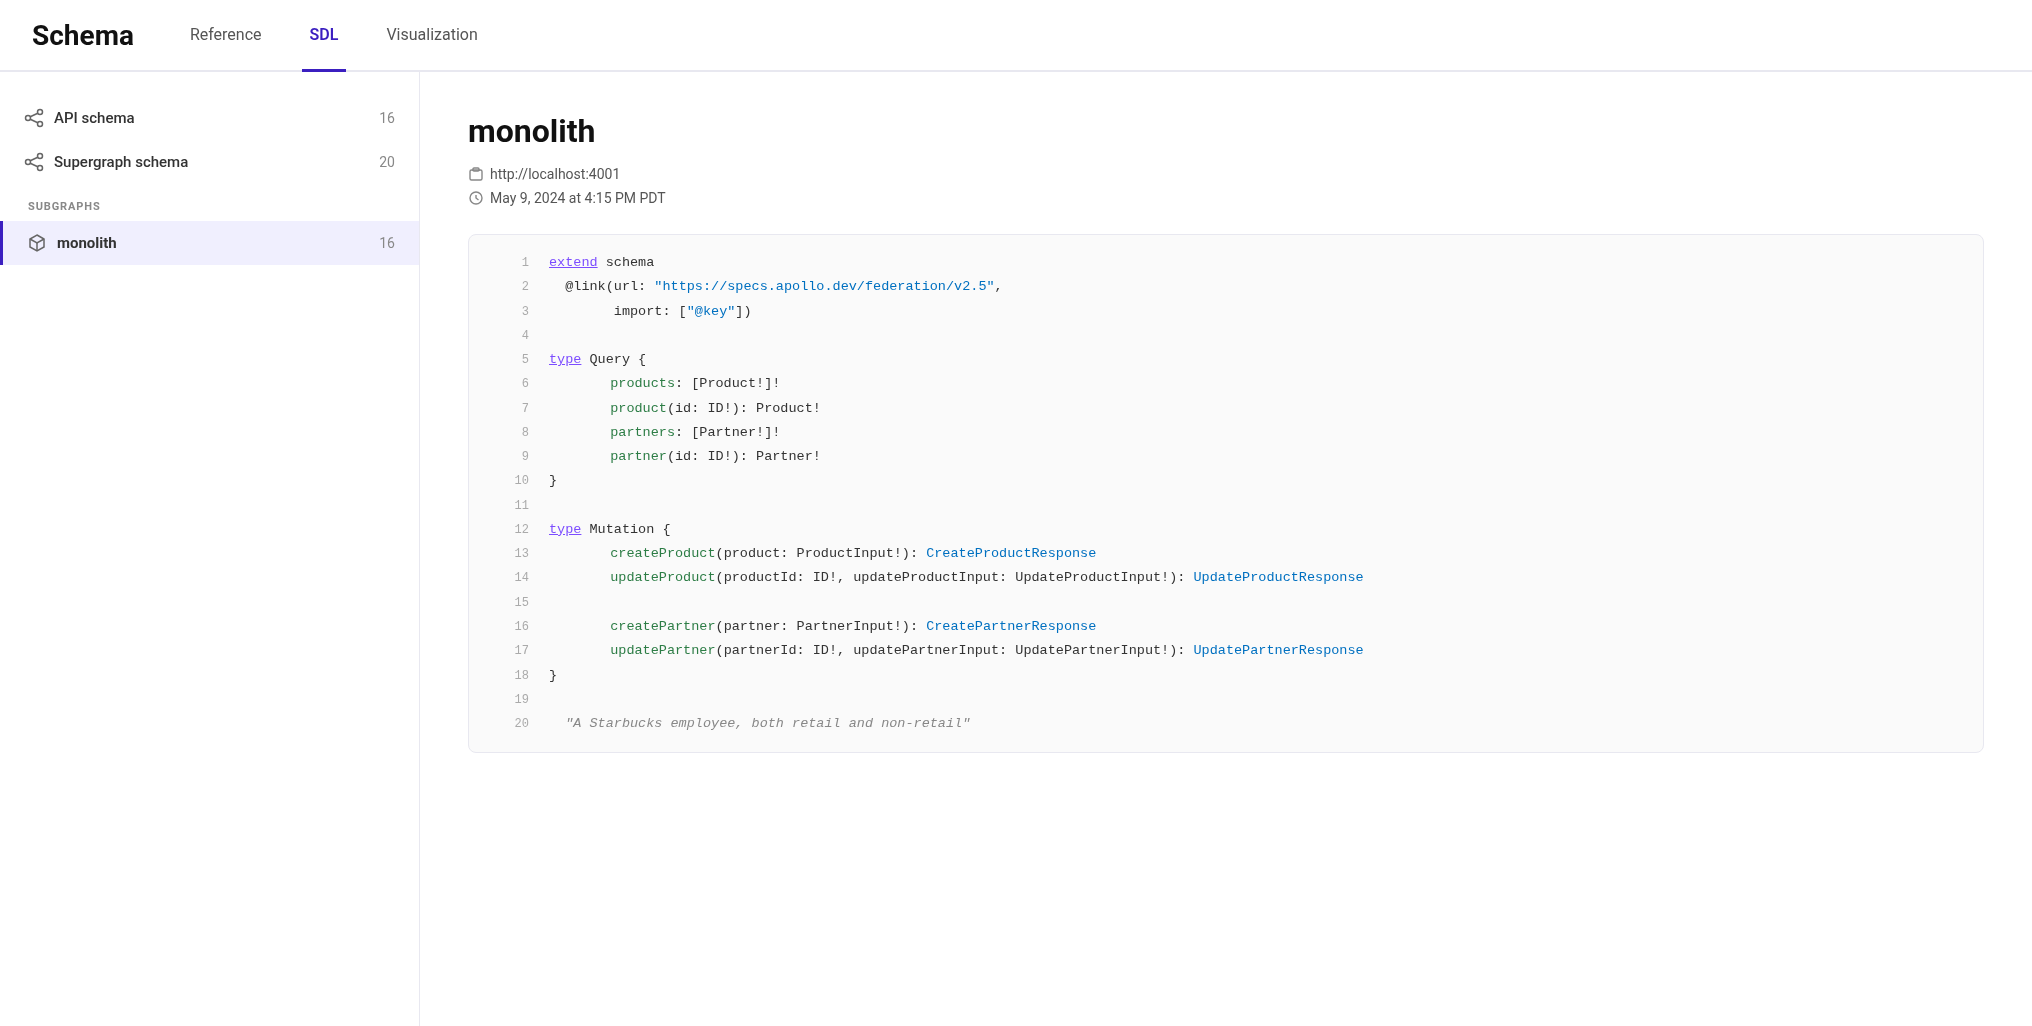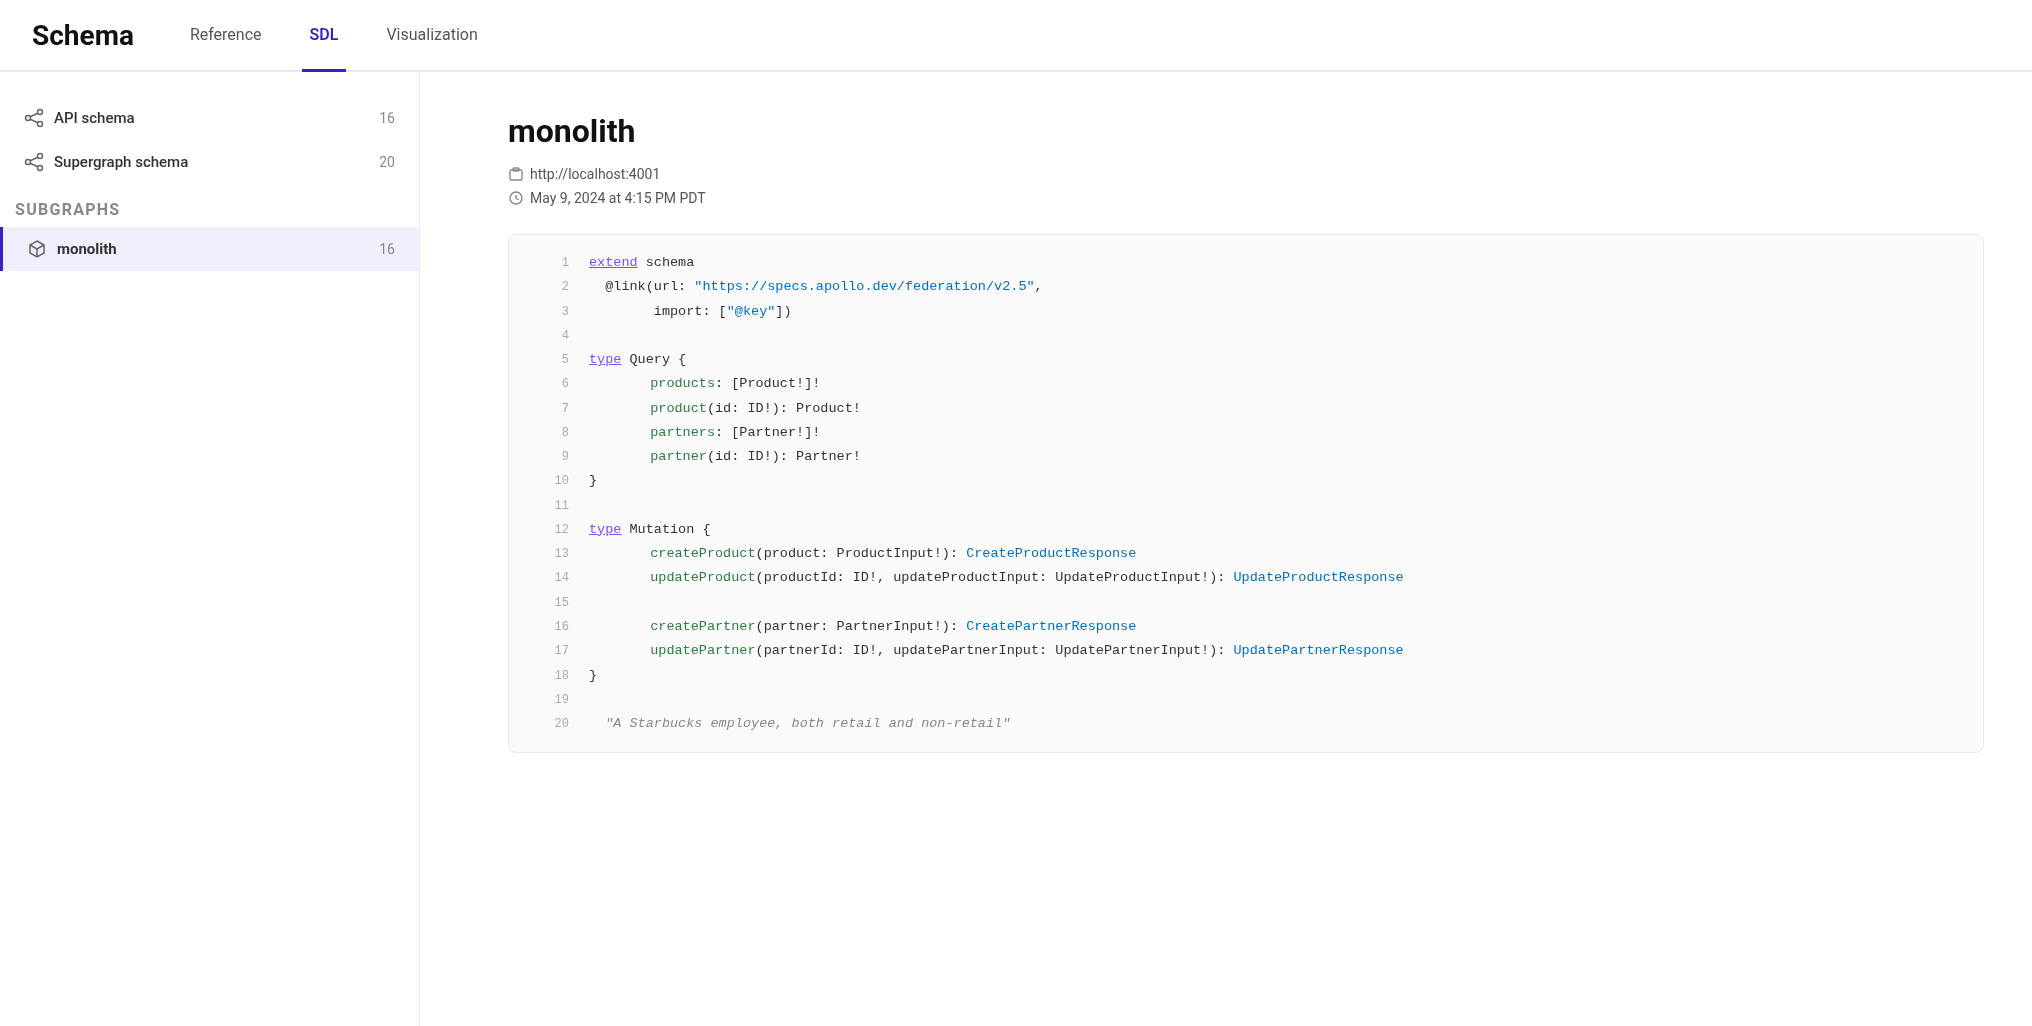--- a/index.html
+++ b/index.html
@@ -41,21 +41,20 @@
     .tab.active {
       color: #3b1fc0;
       border-bottom-color: #3b1fc0;
       font-weight: 600;
     }
 
     
     .layout {
       display: flex;
       height: calc(100vh - 72px);
-      gap: 40px;
     }
 
     
     .sidebar {
       width: 420px;
       min-width: 420px;
       border-right: 1px solid #e8e8f0;
       padding: 24px 0;
       background: #fff;
       overflow-y: auto;
@@ -84,25 +83,25 @@
       font-weight: 500;
     }
     .sidebar-item.active .sidebar-item-label {
       font-weight: 700;
     }
     .sidebar-item-count {
       color: #888;
       font-size: 14px;
     }
     .sidebar-section-label {
-      font-size: 16px;
+      font-size: 11px;
       font-weight: 700;
       letter-spacing: 0.08em;
       color: #888;
-      padding: 16px 15px 8px;
+      padding: 16px 28px 8px;
       text-transform: uppercase;
     }
 
     
     .main {
       flex: 1;
       overflow-y: auto;
       padding: 40px 48px;
       background: #fff;
     }

